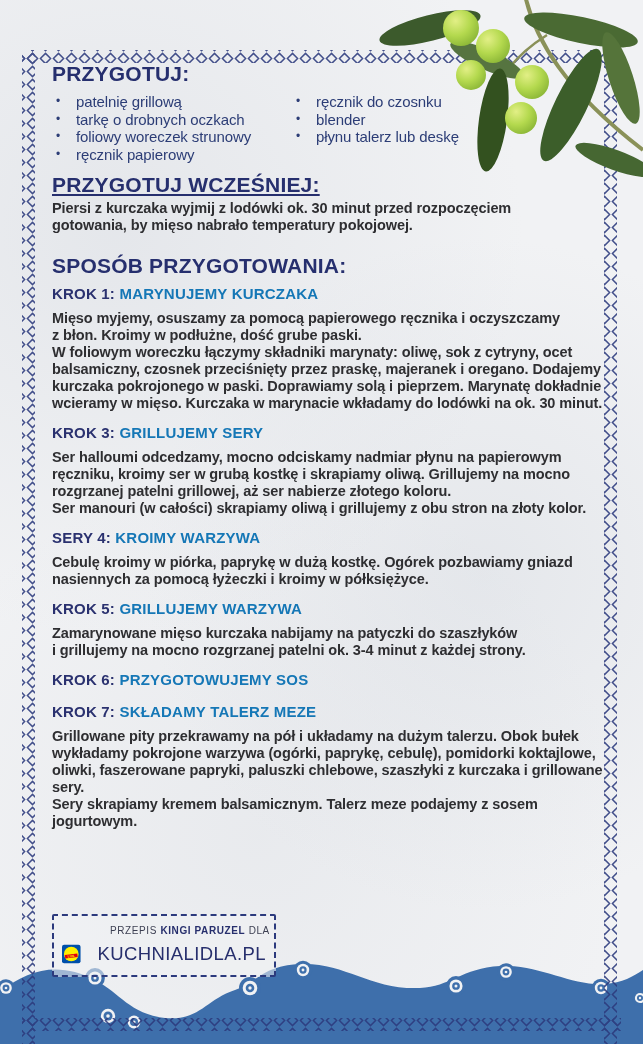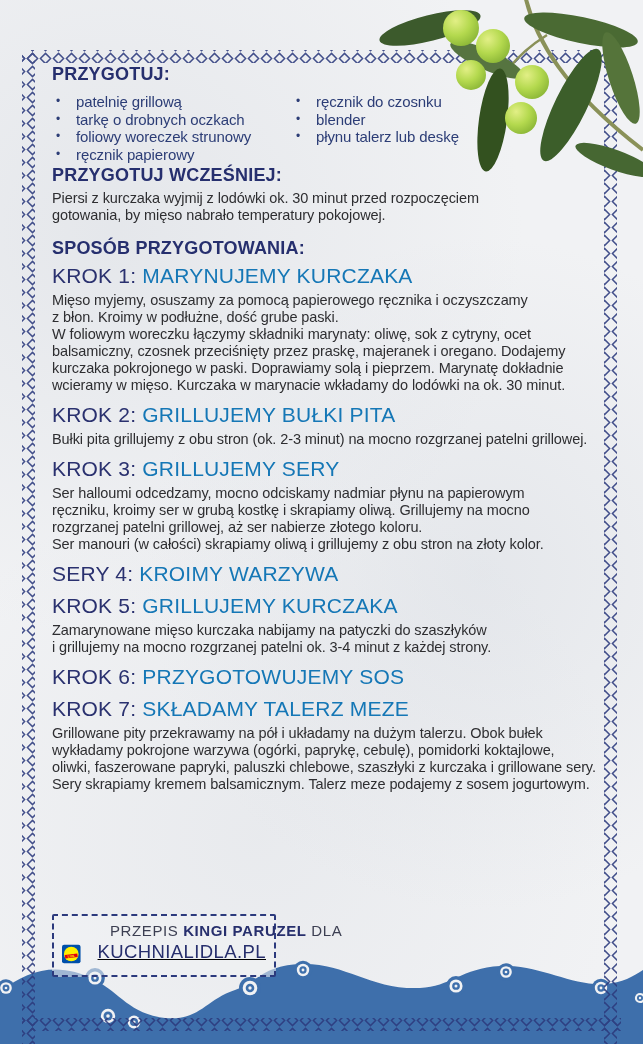--- a/index.html
+++ b/index.html
@@ -20,49 +20,49 @@
   .waves-svg{left:0;bottom:0;z-index:1;}
   .olive-svg{right:0;top:0;z-index:6;}
   .content{
     position:relative;z-index:2;
     padding:62px 40px 0 52px;
     width:551px;
     color:#2e2e31;
     font-size:14.5px;line-height:17px;letter-spacing:-0.1px;
   }
   h1{
-    font-size:18px;line-height:24px;margin:0;
+    font-size:21px;line-height:24px;margin:0;
     color:#262f6e;font-weight:bold;letter-spacing:.2px;
   }
   .cols{display:flex;margin-top:7px;}
   .cols ul{list-style:none;margin:0;padding:0;}
   .col1{width:240px;}
   .cols li{display:flex;line-height:17.5px;color:#2c3d76;font-size:15px;}
   .dot{width:20px;text-align:left;padding-left:4px;color:#2c3d76;font-size:12px;}
-  h1.mt1{}
-  h1.mt2{margin-top:12px;}
-  p.body{margin:3px 0 0 0;white-space:pre-line;}
+  h1.mt1{margin-top:10px;text-decoration:underline;}
+  h1.mt2{margin-top:20px;}
+  p.body{margin:3px 0 0 0;white-space:pre-line;font-weight:bold;}
   .step h2{
-    font-size:21px;line-height:23px;margin:9px 0 5px 0;
-    font-weight:normal;letter-spacing:.2px;
+    font-size:15px;line-height:23px;margin:9px 0 5px 0;
+    font-weight:bold;letter-spacing:.2px;
   }
   .step:first-of-type h2{margin-top:4px;}
   .step .lbl{color:#2a316f;}
   .step .nm{color:#1577b6;}
   .credit-box{
     position:absolute;left:52px;top:914px;z-index:4;
     width:224px;box-sizing:border-box;
     border:2px dashed #2c3a7d;border-radius:2px;
     padding:7px 8px 8px 8px;
     background:rgba(241,242,244,.55);
     text-align:center;
   }
-  .credit-l1{font-size:15px;line-height:15px;letter-spacing:.6px;color:#3c3f52;font-weight:500;white-space:nowrap;margin-left:48px;}
+  .credit-l1{font-size:10px;line-height:15px;letter-spacing:.6px;color:#3c3f52;font-weight:500;white-space:nowrap;margin-left:48px;}
   .credit-l1 .nm{color:#272f6d;font-weight:bold;}
-  .credit-l2{display:flex;justify-content:center;gap:17px;margin-top:3px;text-decoration:underline;}
+  .credit-l2{display:flex;align-items:center;justify-content:center;gap:17px;margin-top:3px;}
   .site{font-size:18.5px;letter-spacing:.4px;color:#272f6d;font-weight:500;white-space:nowrap;}
 </style>
 </head>
 <body>
 
 <div class="page">
 
   <svg class="deco waves-svg" width="643" height="116" viewBox="0 0 643 116">
     <path fill="#3e6fab" d="M0,64 C30,40 60,34 95,52 C120,65 130,86 165,90 C200,93 205,72 235,62 C258,54 262,38 300,36 C345,34 370,62 420,60 C450,59 462,40 500,38 C540,36 570,58 605,56 C622,55 634,48 643,42 L643,116 L0,116 Z"></path>
 
@@ -216,39 +216,37 @@
     <section class="step">
       <h2><span class="lbl">KROK 1:</span> <span class="nm">MARYNUJEMY KURCZAKA</span></h2>
       <p class="body">Mięso myjemy, osuszamy za pomocą papierowego ręcznika i oczyszczamy
 z błon. Kroimy w podłużne, dość grube paski.
 W foliowym woreczku łączymy składniki marynaty: oliwę, sok z cytryny, ocet
 balsamiczny, czosnek przeciśnięty przez praskę, majeranek i oregano. Dodajemy
 kurczaka pokrojonego w paski. Doprawiamy solą i pieprzem. Marynatę dokładnie
 wcieramy w mięso. Kurczaka w marynacie wkładamy do lodówki na ok. 30 minut.</p>
     </section>
 
-    <section class="step">
-      <h2><span class="lbl">KROK 2:</span> <span class="nm">GRILLUJEMY BUŁKI PITA</span></h2>
-      <p class="body">Bułki pita grillujemy z obu stron (ok. 2-3 minut) na mocno rozgrzanej patelni grillowej.</p>
-    </section>
 
     <section class="step">
       <h2><span class="lbl">KROK 3:</span> <span class="nm">GRILLUJEMY SERY</span></h2>
       <p class="body">Ser halloumi odcedzamy, mocno odciskamy nadmiar płynu na papierowym
 ręczniku, kroimy ser w grubą kostkę i skrapiamy oliwą. Grillujemy na mocno
 rozgrzanej patelni grillowej, aż ser nabierze złotego koloru.
 Ser manouri (w całości) skrapiamy oliwą i grillujemy z obu stron na złoty kolor.</p>
     </section>
 
     <section class="step">
       <h2><span class="lbl">SERY 4:</span> <span class="nm">KROIMY WARZYWA</span></h2>
-    </section>
-
-    <section class="step">
-      <h2><span class="lbl">KROK 5:</span> <span class="nm">GRILLUJEMY KURCZAKA</span></h2>
+      <p class="body">Cebulę kroimy w piórka, paprykę w dużą kostkę. Ogórek pozbawiamy gniazd
+nasiennych za pomocą łyżeczki i kroimy w półksiężyce.</p>
+    </section>
+
+    <section class="step">
+      <h2><span class="lbl">KROK 5:</span> <span class="nm">GRILLUJEMY WARZYWA</span></h2>
       <p class="body">Zamarynowane mięso kurczaka nabijamy na patyczki do szaszłyków
 i grillujemy na mocno rozgrzanej patelni ok. 3-4 minut z każdej strony.</p>
     </section>
 
     <section class="step">
       <h2><span class="lbl">KROK 6:</span> <span class="nm">PRZYGOTOWUJEMY SOS</span></h2>
     </section>
 
     <section class="step">
       <h2><span class="lbl">KROK 7:</span> <span class="nm">SKŁADAMY TALERZ MEZE</span></h2>

